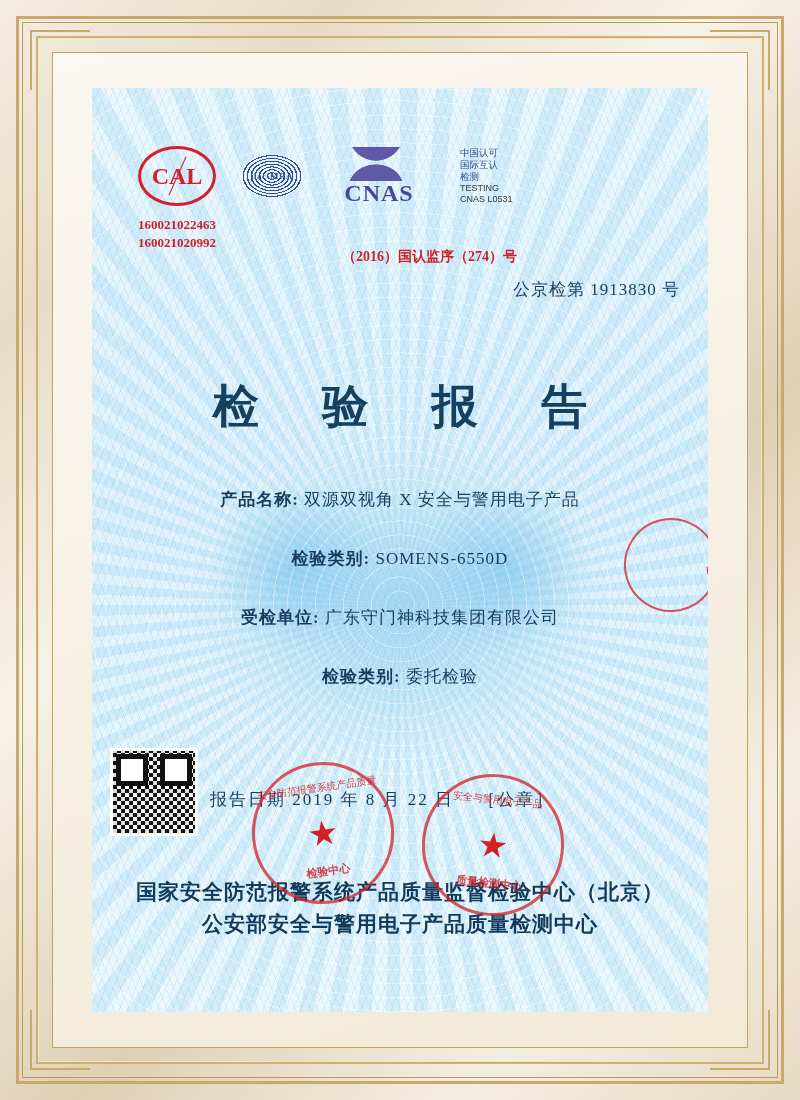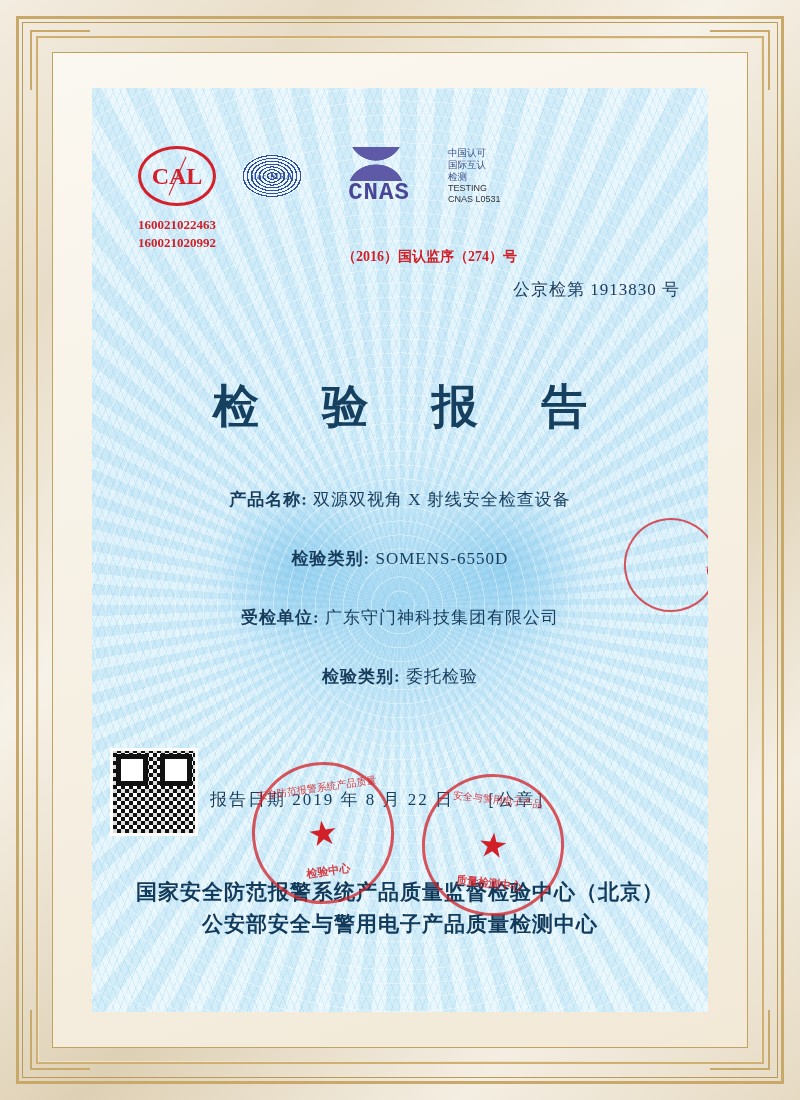--- a/index.html
+++ b/index.html
@@ -80,22 +80,22 @@
     width:62px;height:44px;border-radius:50%;
     background:repeating-radial-gradient(ellipse at 50% 50%, #2b4f9e 0 1.5px, #eaf6fc 1.5px 4px);
   }
   .ilac .lbl{position:absolute;color:#2b4f9e;font-size:9px;font-weight:bold;letter-spacing:.5px;}
   .cnas{display:flex;flex-direction:column;align-items:center;}
   .cnas .swirl{
     width:96px;height:34px;
     background:radial-gradient(ellipse at 50% 120%, #5f5aa8 0 40%, rgba(255,255,255,0) 41%),
                radial-gradient(ellipse at 50% -40%, #5f5aa8 0 40%, rgba(255,255,255,0) 41%);
   }
-  .cnas .txt{color:#4b4596;font-family:Liberation Mono, monospace;font-weight:bold;font-size:24px;letter-spacing:1px;line-height:1;margin-left:6px;}
-  .cnasinfo{font-family:"Liberation Sans",sans-serif;color:#3b4f8a;font-size:9.5px;line-height:1.25;margin-left:4px;}
+  .cnas .txt{color:#4b4596;font-family:Liberation Serif, serif;font-weight:bold;font-size:24px;letter-spacing:1px;line-height:1;margin-left:6px;}
+  .cnasinfo{font-family:"Liberation Sans",sans-serif;color:#3b4f8a;font-size:9.5px;line-height:1.25;margin-left:16px;}
   .cnasinfo .en{color:#333;font-size:9px;}
 
   .reg{position:absolute;left:46px;top:128px;color:#cf1f27;font-family:"Liberation Serif",serif;font-size:13px;line-height:1.35;font-weight:bold;}
   .regno{position:absolute;left:250px;top:136px;color:#cf1f27;font-size:14px;font-weight:bold;margin-top:24px;}
 
   .docno{position:absolute;right:28px;top:190px;font-size:17px;color:#1b3a5c;letter-spacing:1px;}
 
   .title{
     position:absolute;left:0;right:0;top:288px;text-align:center;
     font-size:46px;letter-spacing:26px;color:#16405f;font-weight:bold;
@@ -170,21 +170,21 @@
 160021020992</div>
     <div class="regno">（2016）国认监序（274）号</div>
 
     <div class="docno">公京检第 1913830 号</div>
 
     <div class="title">检 验 报 告</div>
 
     <div class="fields">
       <div class="field">
         <span class="k">产品名称:</span>
-        <span class="v">双源双视角 X 射线安全检查设备</span>
+        <span class="v">双源双视角 X 安全与警用电子产品</span>
       </div>
       <div class="field model">
         <span class="k">检验类别:</span>
         <span class="v">SOMENS-6550D</span>
       </div>
       <div class="field">
         <span class="k">受检单位:</span>
         <span class="v">广东守门神科技集团有限公司</span>
       </div>
       <div class="field">

